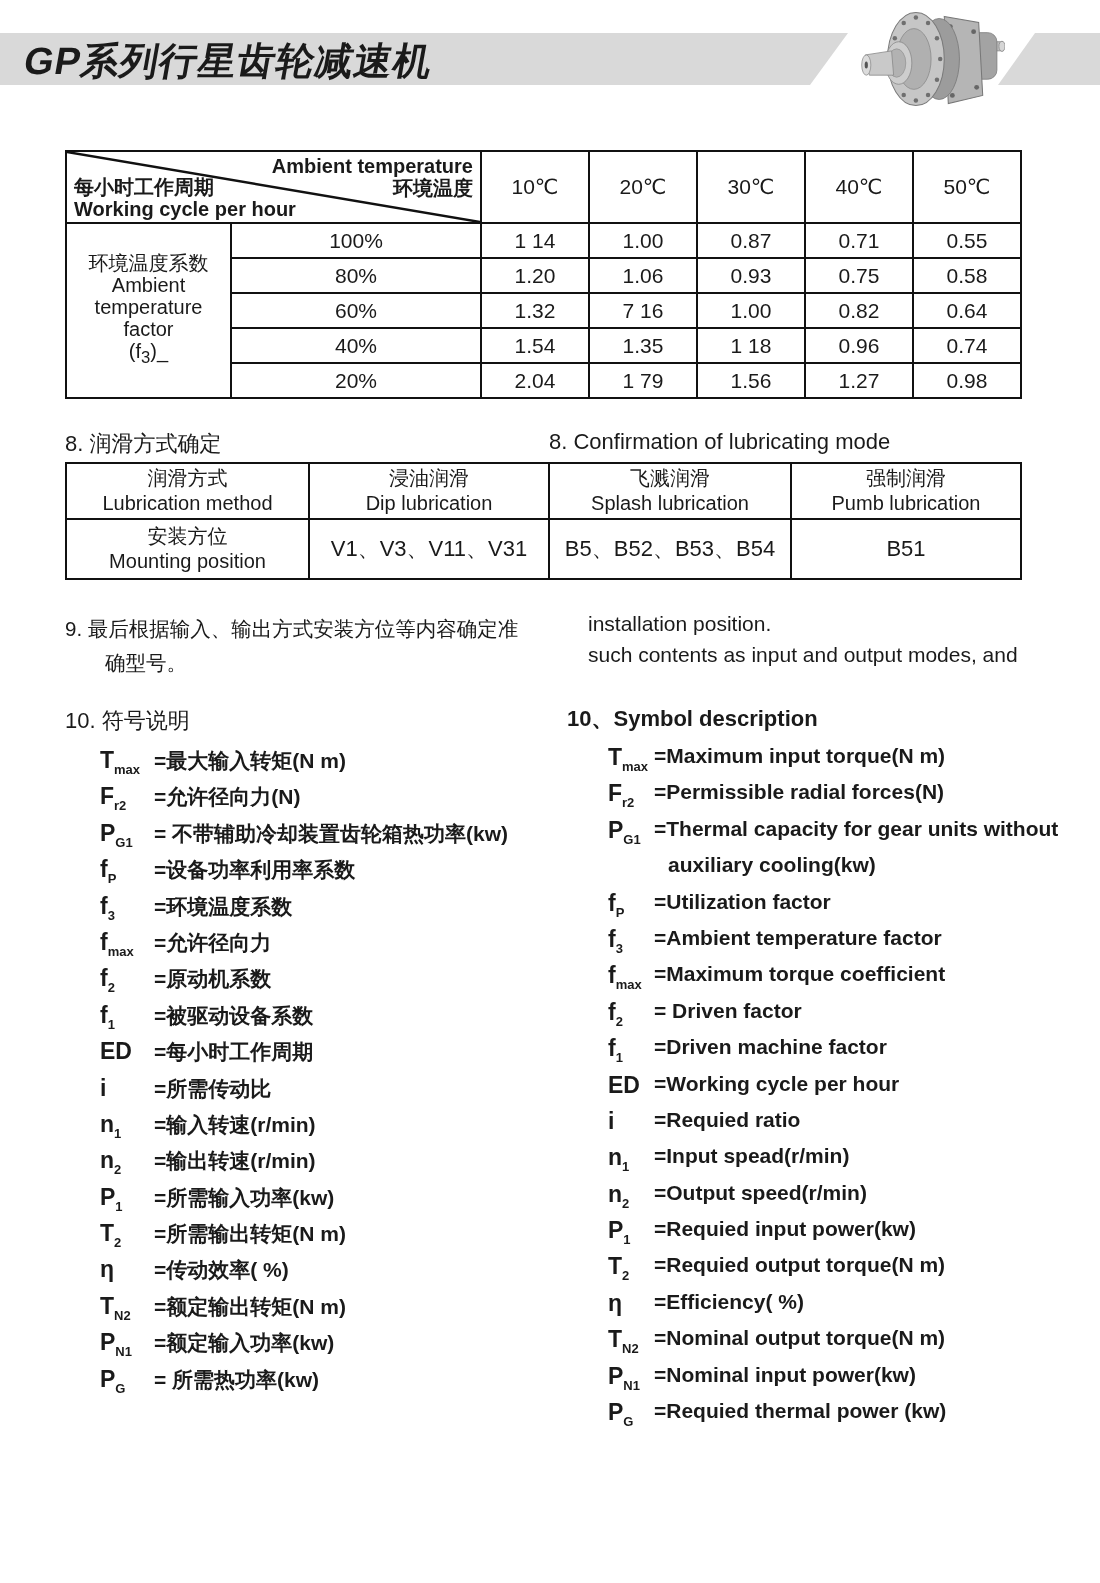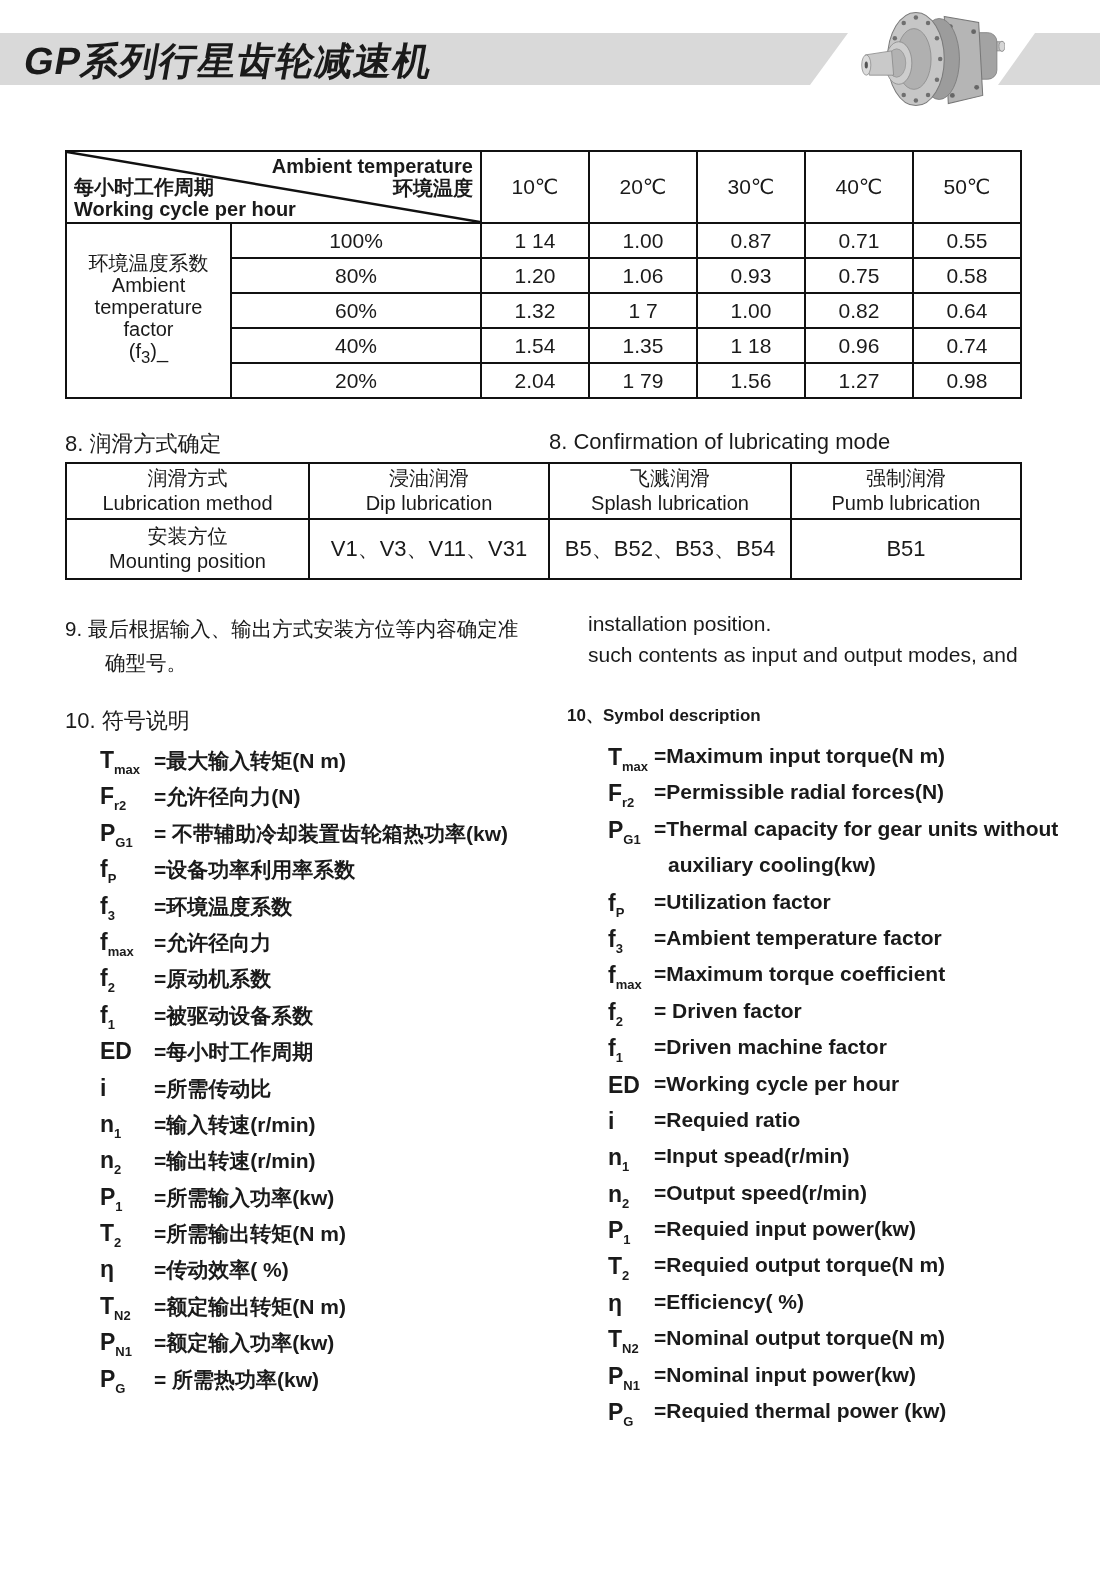--- a/index.html
+++ b/index.html
@@ -40,21 +40,21 @@
   .t2 .v2{font-size:22px;}
 
   
   .s8cn{position:absolute;left:65px;top:429px;font-size:22px;white-space:nowrap;}
   .s8en{position:absolute;left:549px;top:429px;font-size:22px;white-space:nowrap;}
   .s9cn{position:absolute;left:65px;top:612px;font-size:20.5px;line-height:34px;white-space:nowrap;}
   .s9cn .ind{padding-left:40px;}
   .s9en{position:absolute;left:571px;top:608px;font-size:21px;line-height:31px;white-space:nowrap;}
   .s9en .ind{padding-left:17px;}
   .s10cn{position:absolute;left:65px;top:706px;font-size:22px;white-space:nowrap;}
-  .s10en{position:absolute;left:567px;top:704px;font-size:17px;font-weight:bold;white-space:nowrap;}
+  .s10en{position:absolute;left:567px;top:704px;font-size:22px;font-weight:bold;white-space:nowrap;}
 
   
   .symlist{position:absolute;}
   .list-cn{left:100px;top:747px;}
   .list-en{left:608px;top:744px;}
   .symrow{height:36.4px;display:flex;align-items:flex-start;white-space:nowrap;font-weight:bold;}
   .sym{font-size:23px;display:inline-block;}
   .list-cn .sym{min-width:54px;}
   .list-en .sym{min-width:46px;}
   .sym sub{font-size:13px;line-height:0;}
@@ -134,21 +134,21 @@
       <div class="c val" style="grid-area: 2 / 6;">0.71</div>
       <div class="c val" style="grid-area: 2 / 7;">0.55</div>
       <div class="c pct" style="grid-area: 3 / 2;">80%</div>
       <div class="c val" style="grid-area: 3 / 3;">1.20</div>
       <div class="c val" style="grid-area: 3 / 4;">1.06</div>
       <div class="c val" style="grid-area: 3 / 5;">0.93</div>
       <div class="c val" style="grid-area: 3 / 6;">0.75</div>
       <div class="c val" style="grid-area: 3 / 7;">0.58</div>
       <div class="c pct" style="grid-area: 4 / 2;">60%</div>
       <div class="c val" style="grid-area: 4 / 3;">1.32</div>
-      <div class="c val" style="grid-area: 4 / 4;">1 7</div>
+      <div class="c val" style="grid-area: 4 / 4;">7 16</div>
       <div class="c val" style="grid-area: 4 / 5;">1.00</div>
       <div class="c val" style="grid-area: 4 / 6;">0.82</div>
       <div class="c val" style="grid-area: 4 / 7;">0.64</div>
       <div class="c pct" style="grid-area: 5 / 2;">40%</div>
       <div class="c val" style="grid-area: 5 / 3;">1.54</div>
       <div class="c val" style="grid-area: 5 / 4;">1.35</div>
       <div class="c val" style="grid-area: 5 / 5;">1 18</div>
       <div class="c val" style="grid-area: 5 / 6;">0.96</div>
       <div class="c val" style="grid-area: 5 / 7;">0.74</div>
       <div class="c pct" style="grid-area: 6 / 2;">20%</div>

